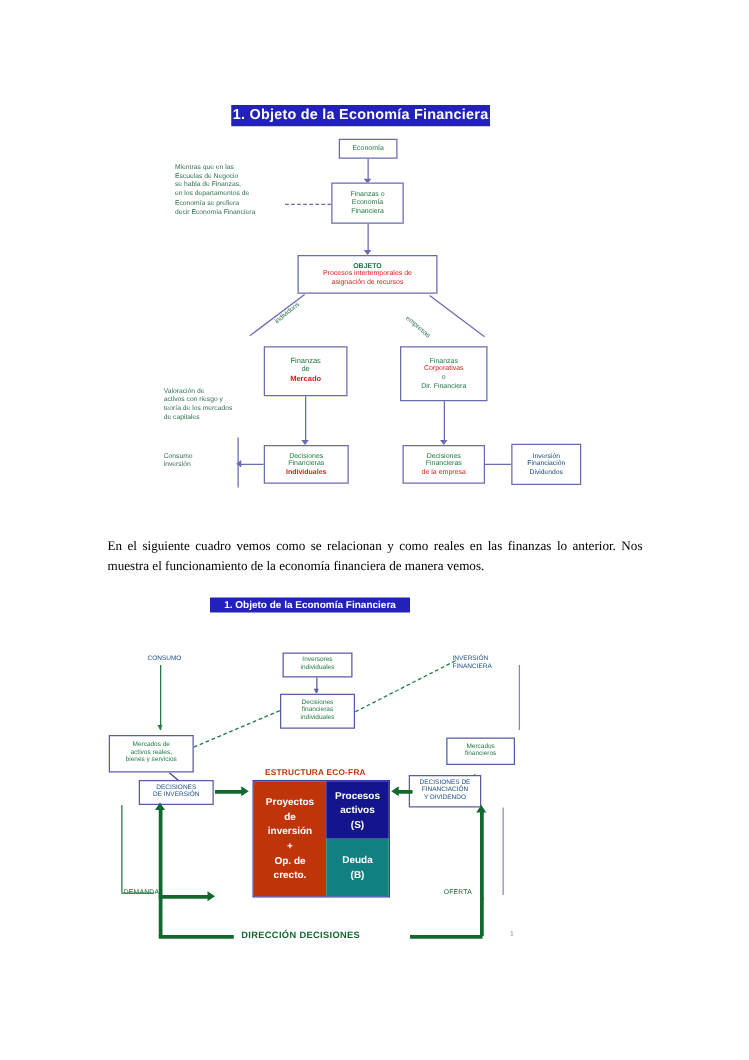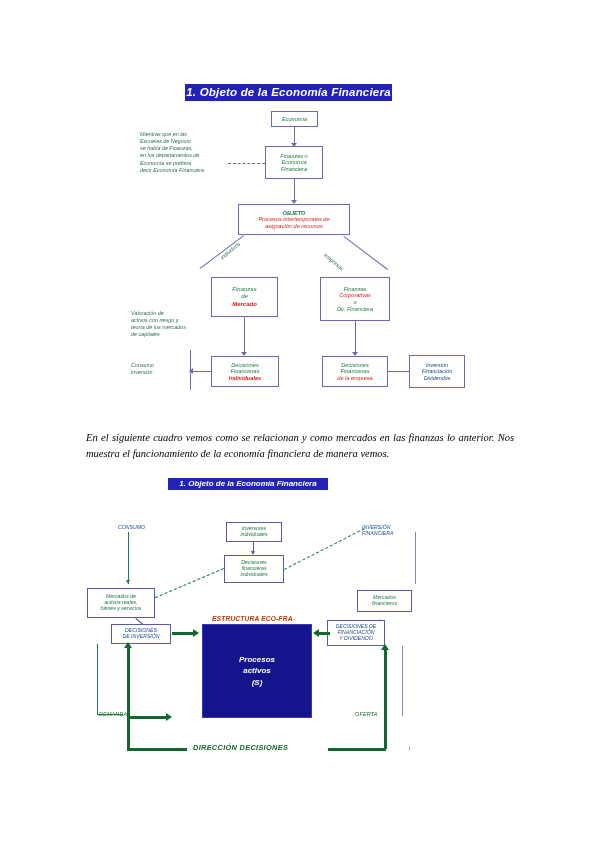--- a/index.html
+++ b/index.html
@@ -1,21 +1,21 @@
 <!DOCTYPE html>
 <html><head>
 <meta charset="utf-8">
 <style>
   html,body{margin:0;padding:0;}
   body{
     width:599px;height:848px;background:#ffffff;
     font-family:"Liberation Serif", serif;
     position:relative;overflow:hidden;
   }
-  .page{position:absolute;inset:0;font-style:italic;}
+  .page{position:absolute;inset:0;}
 
   
   .abs{position:absolute;}
   .banner{
     background:#2222b8;color:#ffffff;
     font-family:"Liberation Sans", sans-serif;
     font-weight:bold;text-align:center;
     letter-spacing:.2px;
   }
   .vbox{
@@ -228,21 +228,21 @@
 
     <div class="ln ln-h abs" style="left:388px;top:371px;width:21px;"></div>
     <div class="vbox abs" style="left:409px;top:355px;width:56px;height:33px;font-size:5.4px;">
       <span class="dk" style="white-space:pre-line;">Inversión
 Financiación
 Dividendos</span>
     </div>
   </div>
 
   <div class="para" style="left:86px;top:430px;width:428px;">
-    <span>En el siguiente cuadro vemos como se relacionan y como mercados en las finanzas lo anterior. Nos</span>
+    <span>En el siguiente cuadro vemos como se relacionan y como reales en las finanzas lo anterior. Nos</span>
     <span>muestra el funcionamiento de la economía financiera de manera vemos.</span>
   </div>
 
   <div class="abs" style="left:0;top:470px;width:599px;height:310px;">
 
     <div class="banner2 abs" style="left:168px;top:8px;width:160px;height:12px;line-height:12px;">1. Objeto de la Economía Financiera</div>
 
 
     <div class="cap" style="left:118px;top:54px;color:#1f4f8f;">CONSUMO</div>
 
@@ -292,26 +292,38 @@
 
     <div class="vbox2 abs" style="left:327px;top:150px;width:58px;height:26px;color:#1f4f8f;">
       <span style="white-space:pre-line;">DECISIONES DE
 FINANCIACIÓN
 Y DIVIDENDO</span>
     </div>
 
     <div class="struct-h" style="left:212px;top:145px;">ESTRUCTURA ECO-FRA</div>
 
     <div class="core-wrap" style="left:202px;top:154px;width:110px;height:94px;">
+      <div class="core-left" style="width:58px;">
+        <span>Proyectos</span>
+        <span>de</span>
+        <span>inversión</span>
+        <span>+</span>
+        <span>Op. de</span>
+        <span>crecto.</span>
+      </div>
       <div class="core-right" style="flex:1;">
         <div class="core-eq">
           <span>Procesos</span>
           <span>activos</span>
           <span>(S)</span>
         </div>
+        <div class="core-debt">
+          <span>Deuda</span>
+          <span>(B)</span>
+        </div>
       </div>
     </div>
 
     <div class="darkg darkg-h" style="left:172px;top:162px;width:22px;"></div>
     <div class="ar-g-r" style="left:193px;top:159px;"></div>
 
     <div class="darkg darkg-h" style="left:318px;top:162px;width:12px;"></div>
     <div class="ar-g-l" style="left:313px;top:159px;"></div>
 
     <div class="sidecap" style="left:99px;top:241px;">DEMANDA</div>

